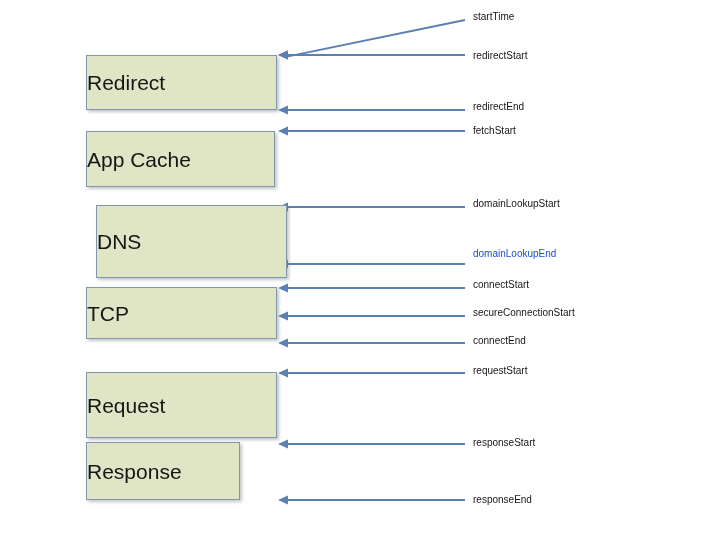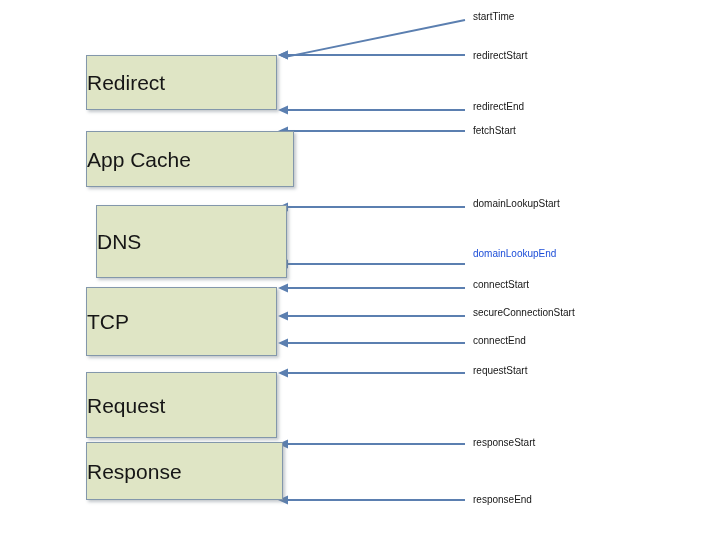--- a/index.html
+++ b/index.html
@@ -98,33 +98,33 @@
       <g>
         <line x1="465" y1="500" x2="287" y2="500" stroke="#5b7fb0" stroke-width="1.9"></line>
         <path d="M 278 500 L 288 495.4 L 288 504.6 Z" fill="#5b7fb0"></path>
       </g>
     </svg>
 
   <div id="boxes">
       <div class="phase-box" style="left: 86px; top: 55px; width: 191px; height: 55px; background: rgb(223, 229, 197); border-color: rgb(131, 151, 171);">
         <span class="phase-label" style="color: rgb(22, 22, 22);">Redirect</span>
       </div>
-      <div class="phase-box" style="left: 86px; top: 131px; width: 208px; height: 56px; background: rgb(223, 229, 197); border-color: rgb(131, 151, 171);">
+      <div class="phase-box" style="left: 86px; top: 131px; width: 189px; height: 56px; background: rgb(223, 229, 197); border-color: rgb(131, 151, 171);">
         <span class="phase-label" style="color: rgb(22, 22, 22);">App Cache</span>
       </div>
       <div class="phase-box" style="left: 96px; top: 205px; width: 191px; height: 73px; background: rgb(223, 229, 197); border-color: rgb(131, 151, 171);">
         <span class="phase-label" style="color: rgb(22, 22, 22);">DNS</span>
       </div>
-      <div class="phase-box" style="left: 86px; top: 287px; width: 191px; height: 69px; background: rgb(223, 229, 197); border-color: rgb(131, 151, 171);">
+      <div class="phase-box" style="left: 86px; top: 287px; width: 191px; height: 52px; background: rgb(223, 229, 197); border-color: rgb(131, 151, 171);">
         <span class="phase-label" style="color: rgb(22, 22, 22);">TCP</span>
       </div>
       <div class="phase-box" style="left: 86px; top: 372px; width: 191px; height: 66px; background: rgb(223, 229, 197); border-color: rgb(131, 151, 171);">
         <span class="phase-label" style="color: rgb(22, 22, 22);">Request</span>
       </div>
-      <div class="phase-box" style="left: 86px; top: 442px; width: 197px; height: 58px; background: rgb(223, 229, 197); border-color: rgb(131, 151, 171);">
+      <div class="phase-box" style="left: 86px; top: 442px; width: 154px; height: 58px; background: rgb(223, 229, 197); border-color: rgb(131, 151, 171);">
         <span class="phase-label" style="color: rgb(22, 22, 22);">Response</span>
       </div>
     </div>
   <div id="labels">
       <div class="marker-label" style="left: 473px; top: 12px; color: rgb(22, 22, 22);">startTime</div>
       <div class="marker-label" style="left: 473px; top: 51px; color: rgb(22, 22, 22);">redirectStart</div>
       <div class="marker-label" style="left: 473px; top: 102px; color: rgb(22, 22, 22);">redirectEnd</div>
       <div class="marker-label" style="left: 473px; top: 126px; color: rgb(22, 22, 22);">fetchStart</div>
       <div class="marker-label" style="left: 473px; top: 199px; color: rgb(22, 22, 22);">domainLookupStart</div>
       <div class="marker-label" style="left: 473px; top: 249px; color: #1d4ed8;">domainLookupEnd</div>

